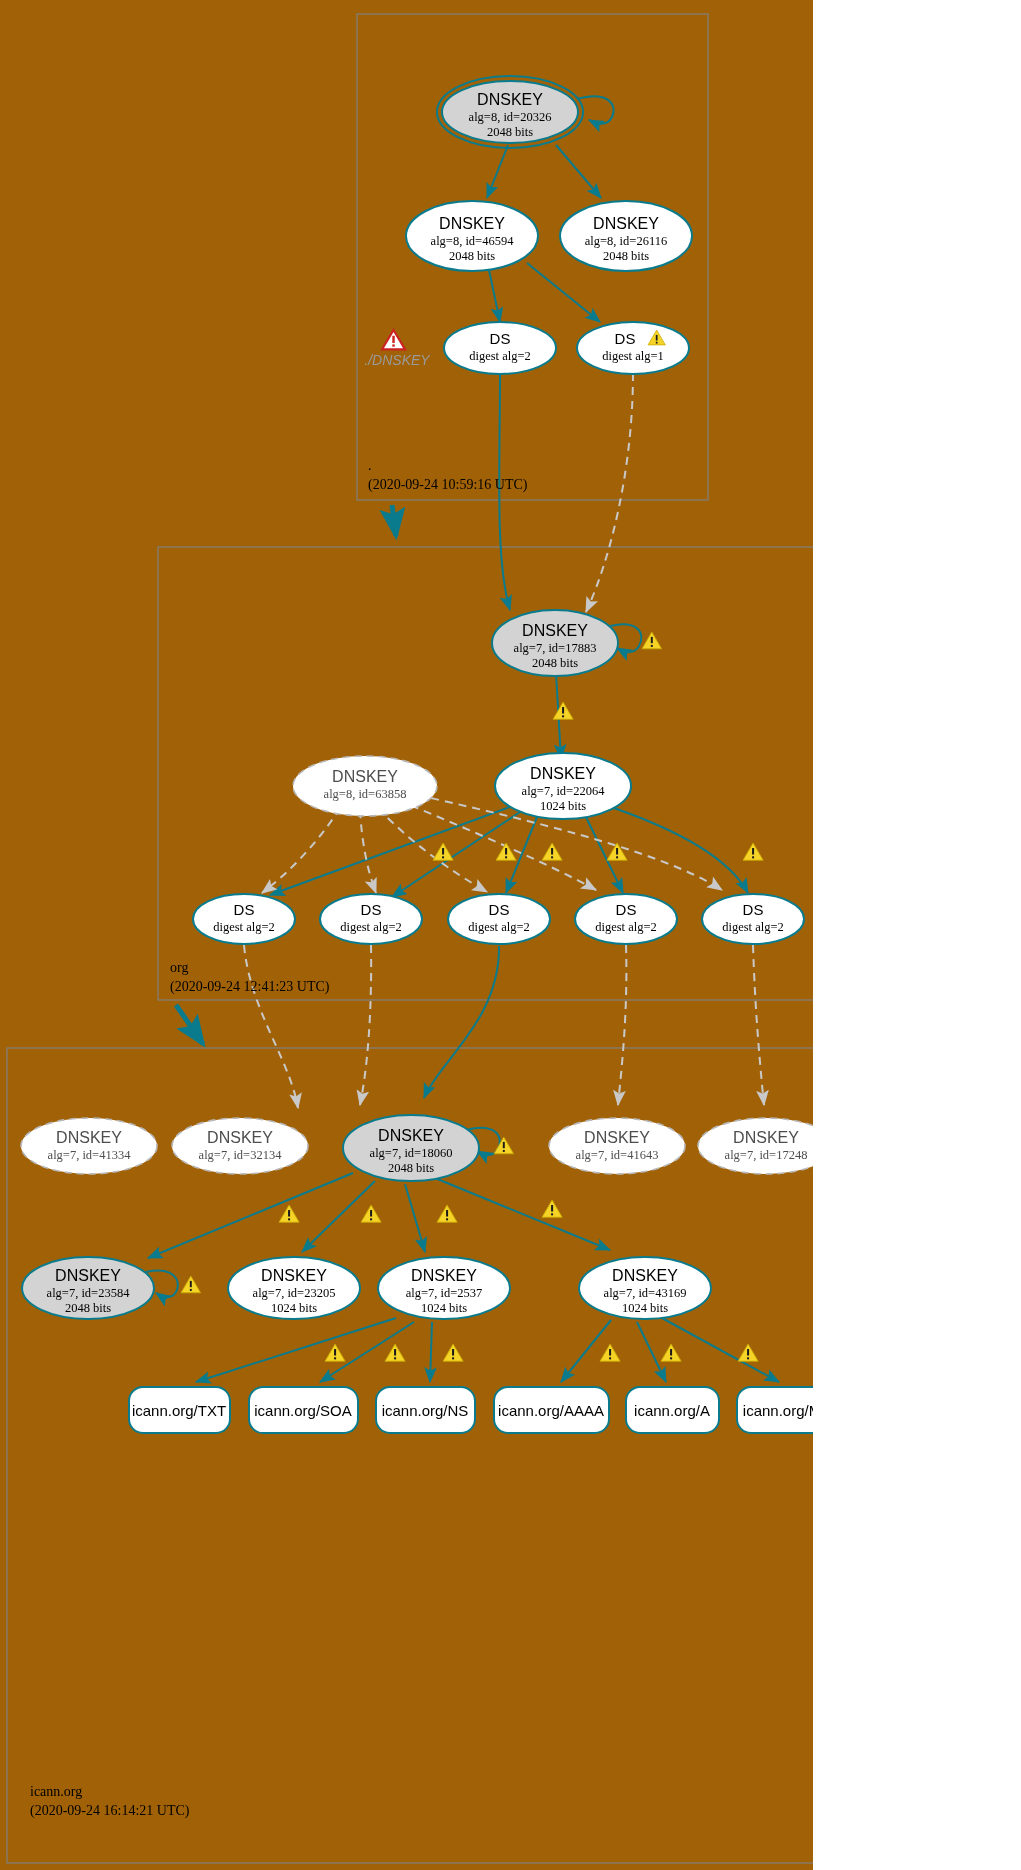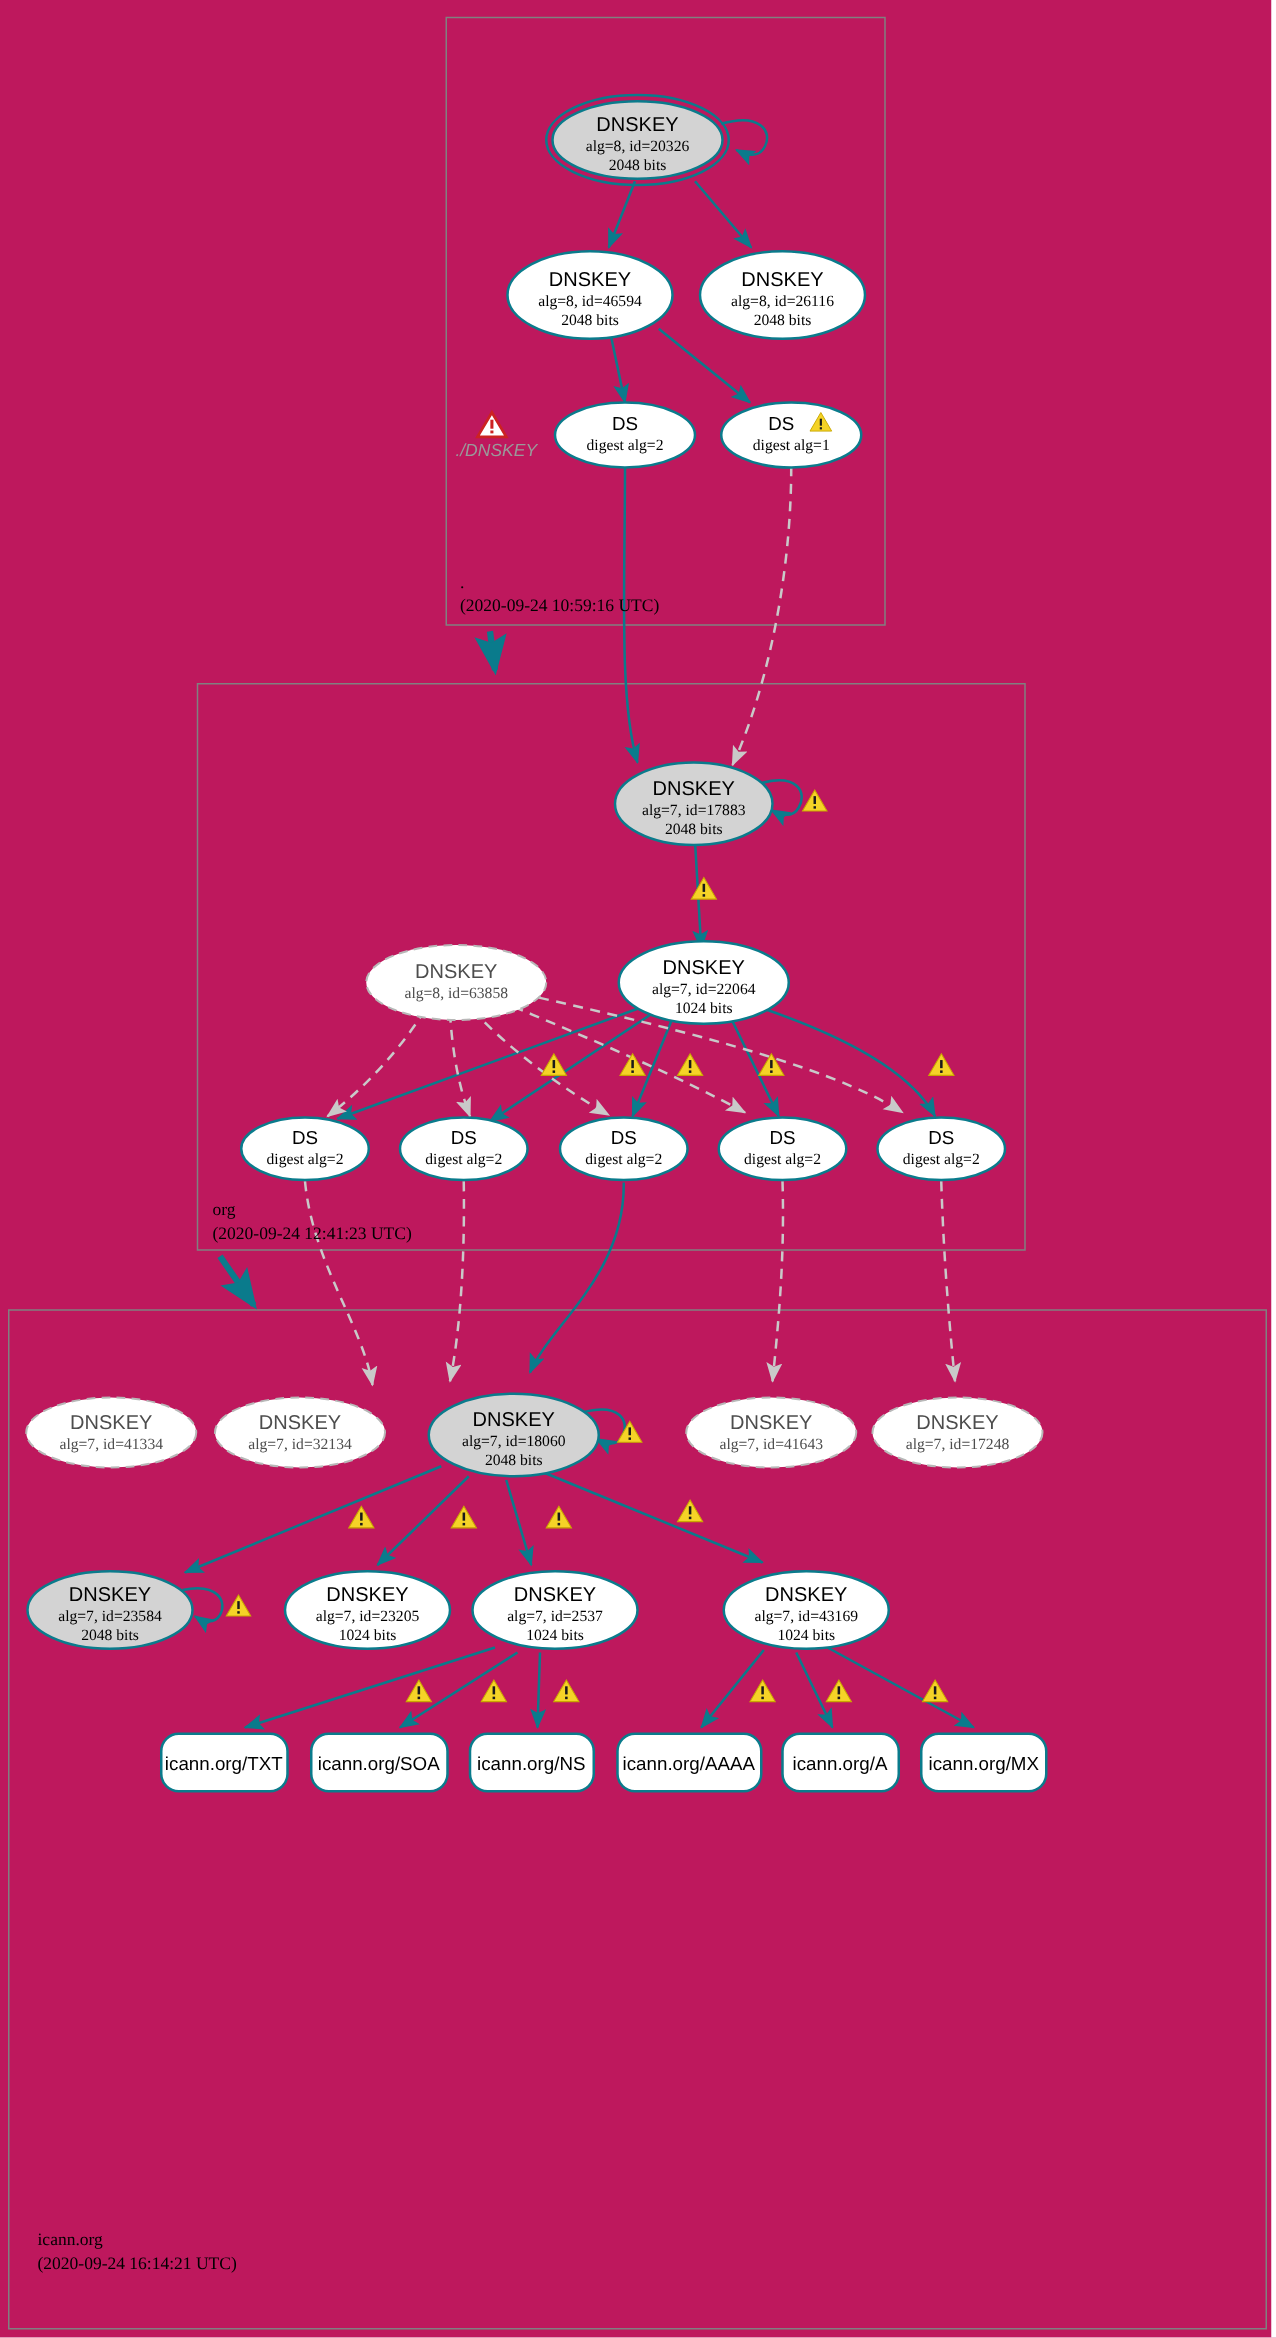--- a/index.html
+++ b/index.html
@@ -1,17 +1,17 @@
 <!DOCTYPE html>
 <html><head>
 <meta charset="utf-8">
 <style>
   html,body{margin:0;padding:0;background:#ffffff;}
   body{font-family:"Liberation Sans",sans-serif;}
-  #stage{position:relative;width:1017px;height:1870px;overflow:hidden;background:#be185d;}
+  #stage{position:relative;width:813px;height:1870px;overflow:hidden;background:#a16207;}
   svg#graph{position:absolute;left:0;top:0;width:1021px;height:1870px;}
 
   .zonebox{fill:none;stroke:#808080;stroke-width:1.2;}
 
   .node-ell{fill:#ffffff;stroke:#0a7b8c;stroke-width:2;}
   .node-ell.sk{fill:#d3d3d3;stroke:#0a7b8c;stroke-width:2;}
   .node-ell.ghost{fill:#ffffff;stroke:#b8b8b8;stroke-width:1.6;stroke-dasharray:7 5;}
   .node-ell.outer{fill:none;stroke:#0a7b8c;stroke-width:2;}
 
   .rr-box{fill:#ffffff;stroke:#0a7b8c;stroke-width:2;}

